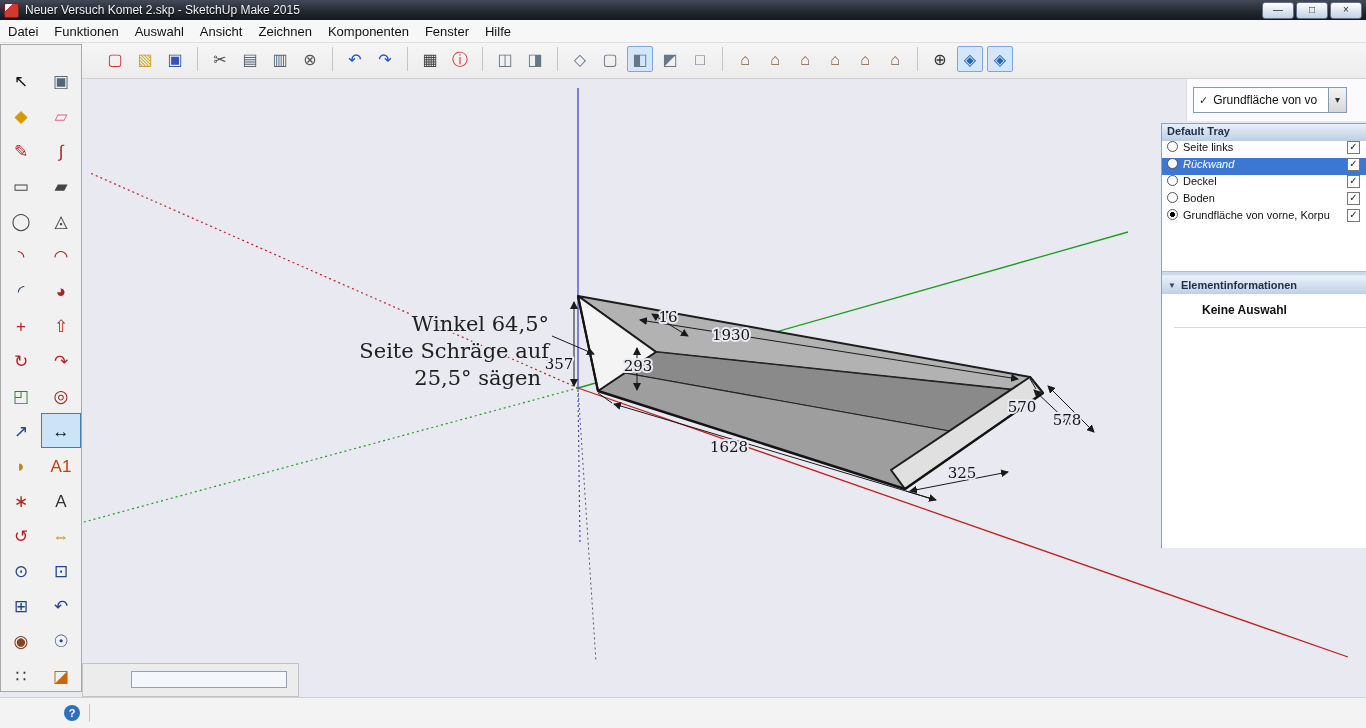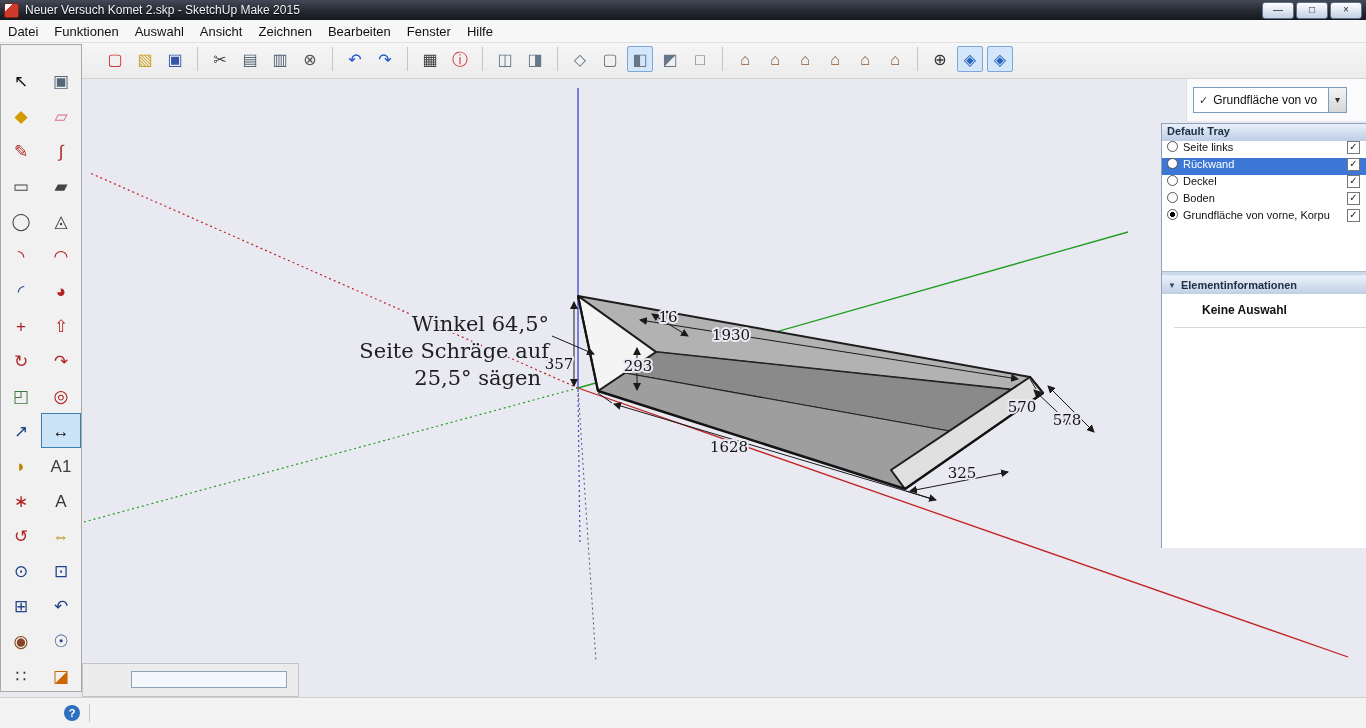--- a/index.html
+++ b/index.html
@@ -70,21 +70,21 @@
   
   .tray{position:absolute;left:1161px;top:123px;width:241px;height:425px;z-index:20;
     background:#cbd9ea;border:1px solid #8fa2b8;border-bottom:2px solid #70819a;
     box-sizing:border-box;}
   .tray-title{height:16px;background:linear-gradient(#e9f0f9,#bccde4);
     font-size:11px;font-weight:bold;color:#1d2e45;padding:1px 0 0 5px;}
   .layers{background:#fff;height:130px;overflow:hidden;border-bottom:1px solid #aebdd0;}
   .layer-row{height:17px;display:flex;font-size:11px;color:#111;
     padding-left:2px;}
   .layer-row.selected{background:#3c77d6;}
-  .layer-row.selected .lname{color:#fff;}
+  .layer-row.selected .lname{color:#fff;font-style:italic;}
   .radio{width:9px;height:9px;border:1px solid #555;border-radius:50%;background:#fff;
     margin:0 5px 0 3px;flex:none;}
   .radio.on{background:radial-gradient(circle,#000 0 2.5px,#fff 2.6px);}
   .lname{flex:1;white-space:nowrap;overflow:hidden;}
   .cb{width:11px;height:11px;border:1px solid #777;background:#fff;font-size:10px;
     line-height:10px;text-align:center;color:#222;margin-right:25px;flex:none;}
   .swatch{width:11px;height:11px;border:1px solid #808080;margin-right:3px;flex:none;}
   .ei-header{height:18px;margin-top:3px;background:linear-gradient(#eaf1fa,#bfd0e5);
     border-top:1px solid #dfe9f5;font-size:11px;font-weight:bold;color:#1d2e45;
     display:flex;align-items:center;}
@@ -126,21 +126,21 @@
       <span class="wbtn">×</span>
     </div>
   </div>
 
   <div class="menubar" id="menubar">
       <span class="menu-item">Datei</span>
       <span class="menu-item">Funktionen</span>
       <span class="menu-item">Auswahl</span>
       <span class="menu-item">Ansicht</span>
       <span class="menu-item">Zeichnen</span>
-      <span class="menu-item">Bearbeiten</span>
+      <span class="menu-item">Komponenten</span>
       <span class="menu-item">Fenster</span>
       <span class="menu-item">Hilfe</span>
     </div>
 
   <div class="toolbar">
     <div class="palette-caption">
       <span>Großer ...</span>
       <span class="palette-close">×</span>
     </div>
     <div id="toolbar-groups">
@@ -254,21 +254,21 @@
         <div class="tool-btn" style="color: rgb(178, 34, 34);">◕</div>
         <div class="tool-btn" style="color: rgb(178, 34, 34);">+</div>
         <div class="tool-btn" style="color: rgb(178, 34, 34);">⇧</div>
         <div class="tool-btn" style="color: rgb(178, 34, 34);">↻</div>
         <div class="tool-btn" style="color: rgb(178, 34, 34);">↷</div>
         <div class="tool-btn" style="color: rgb(58, 122, 58);">◰</div>
         <div class="tool-btn" style="color: rgb(178, 34, 34);">◎</div>
         <div class="tool-btn" style="color: rgb(34, 68, 136);">↗</div>
         <div class="tool-btn active" style="color: rgb(17, 17, 17);">↔</div>
         <div class="tool-btn" style="color: rgb(187, 136, 0);">◗</div>
-        <div class="tool-btn" style="color: #404040;">A1</div>
+        <div class="tool-btn" style="color: #c2410c;">A1</div>
         <div class="tool-btn" style="color: rgb(178, 34, 34);">∗</div>
         <div class="tool-btn" style="color: rgb(51, 51, 51);">A</div>
         <div class="tool-btn" style="color: rgb(178, 34, 34);">↺</div>
         <div class="tool-btn" style="color: rgb(187, 136, 0);">⇔</div>
         <div class="tool-btn" style="color: rgb(34, 68, 136);">⊙</div>
         <div class="tool-btn" style="color: rgb(34, 68, 136);">⊡</div>
         <div class="tool-btn" style="color: rgb(34, 68, 136);">⊞</div>
         <div class="tool-btn" style="color: rgb(34, 68, 136);">↶</div>
         <div class="tool-btn" style="color: rgb(136, 68, 34);">◉</div>
         <div class="tool-btn" style="color: rgb(34, 68, 136);">☉</div>

